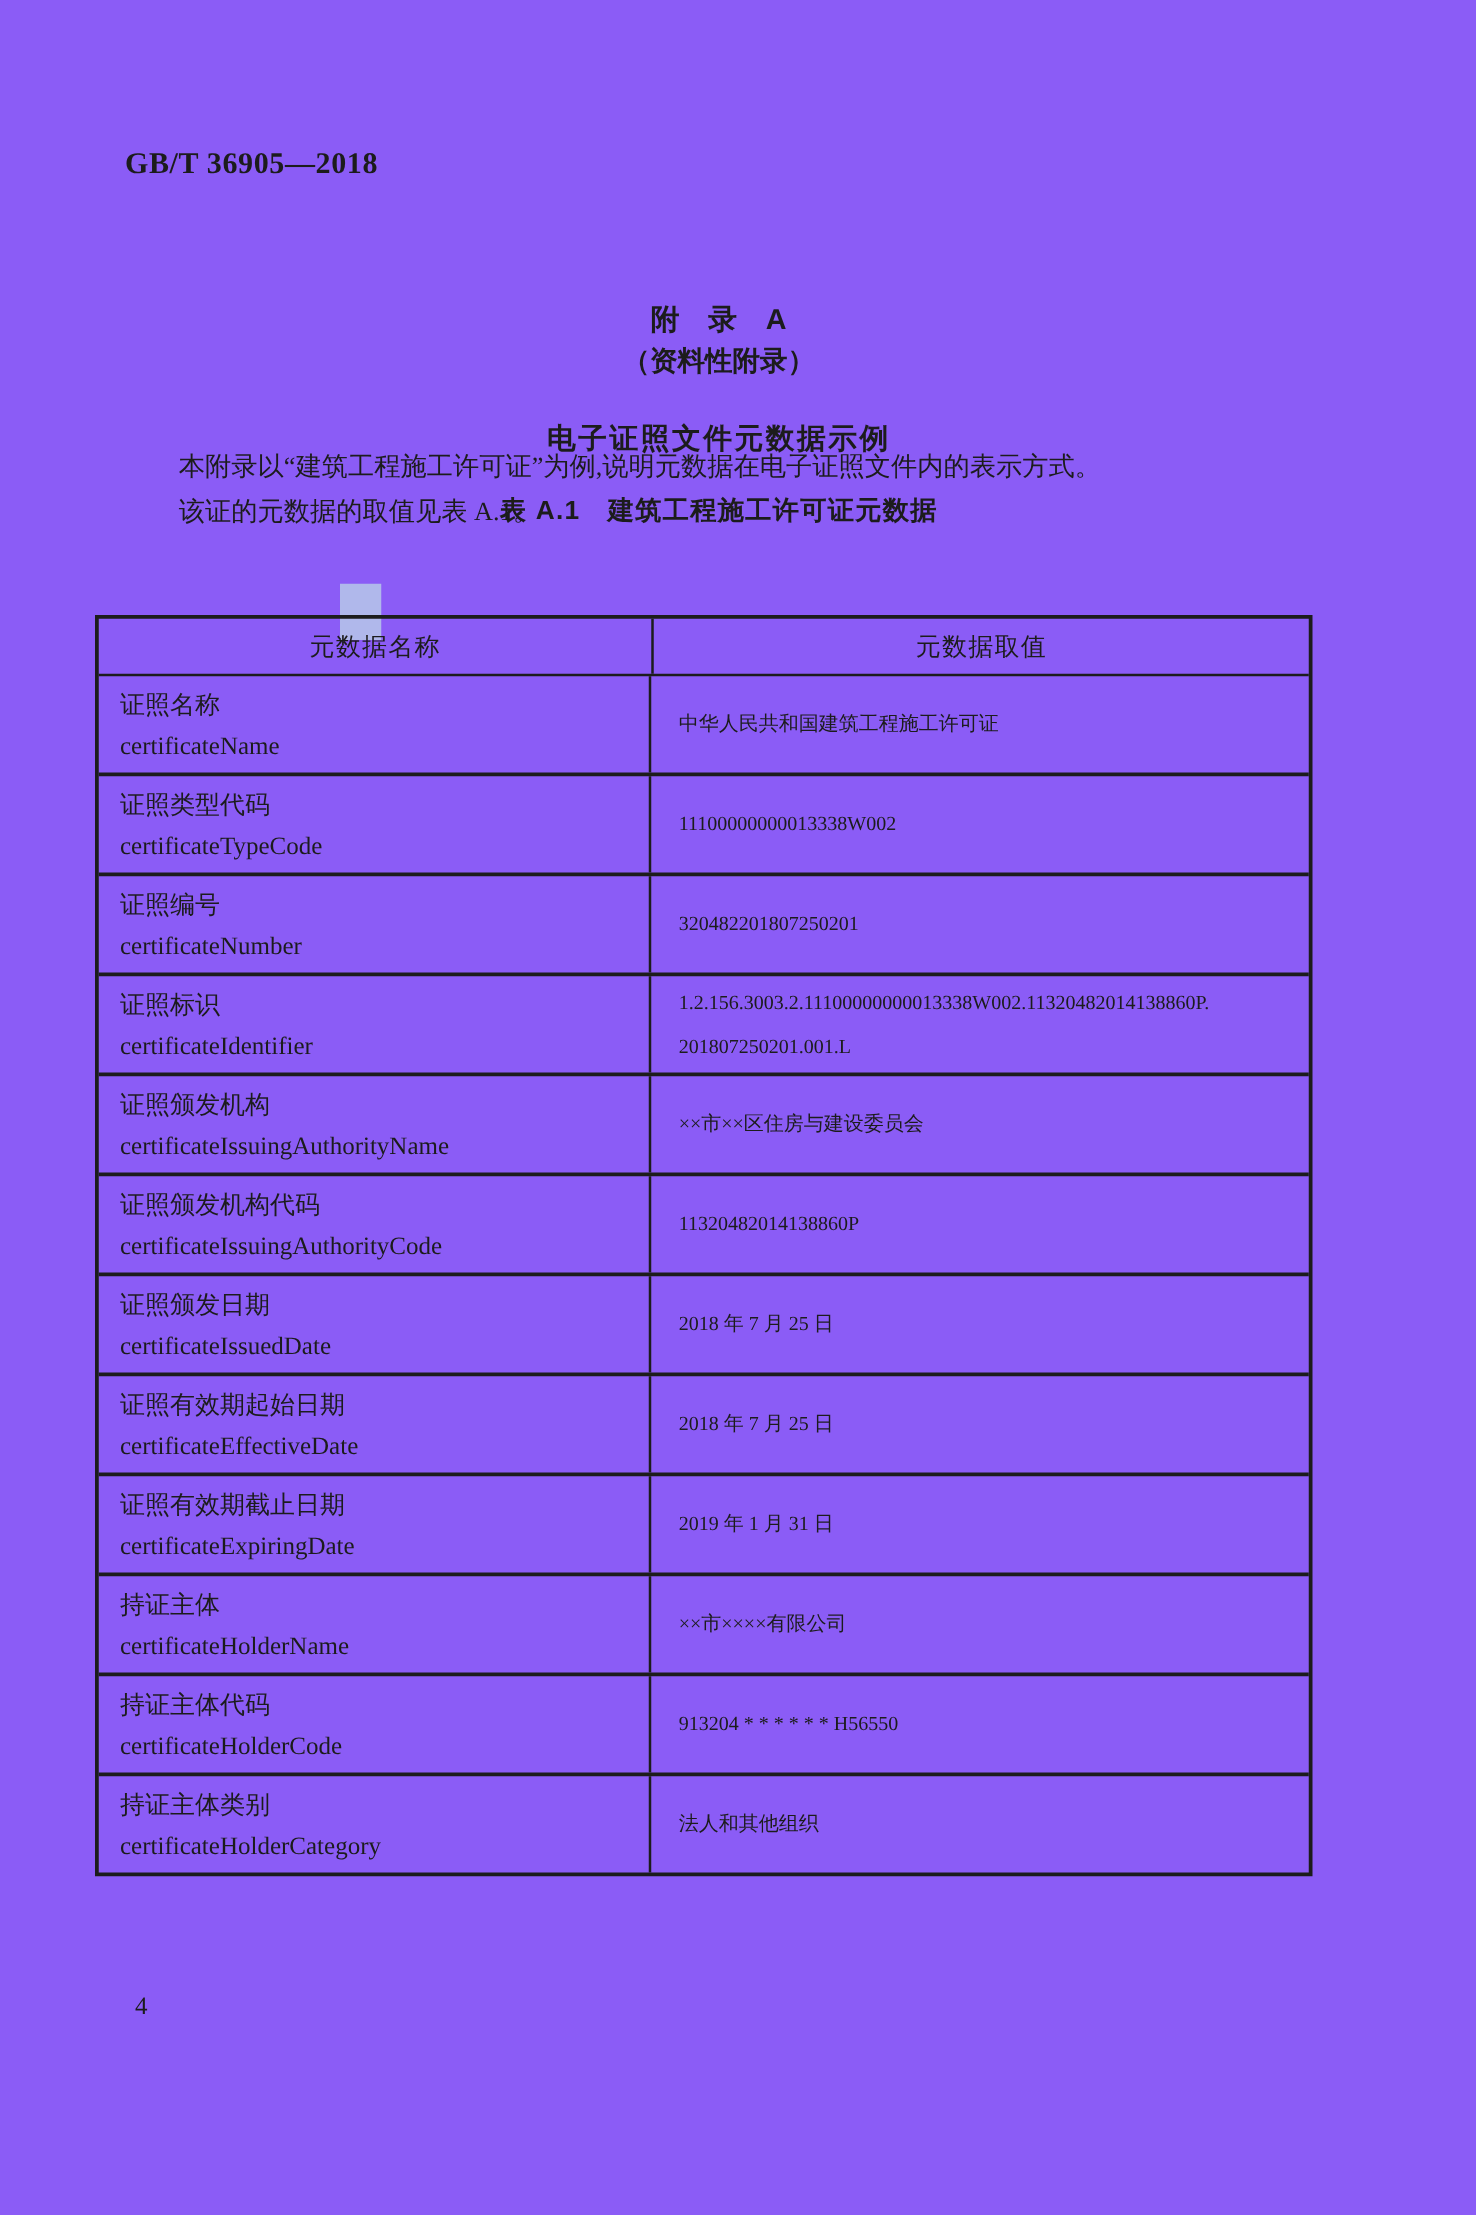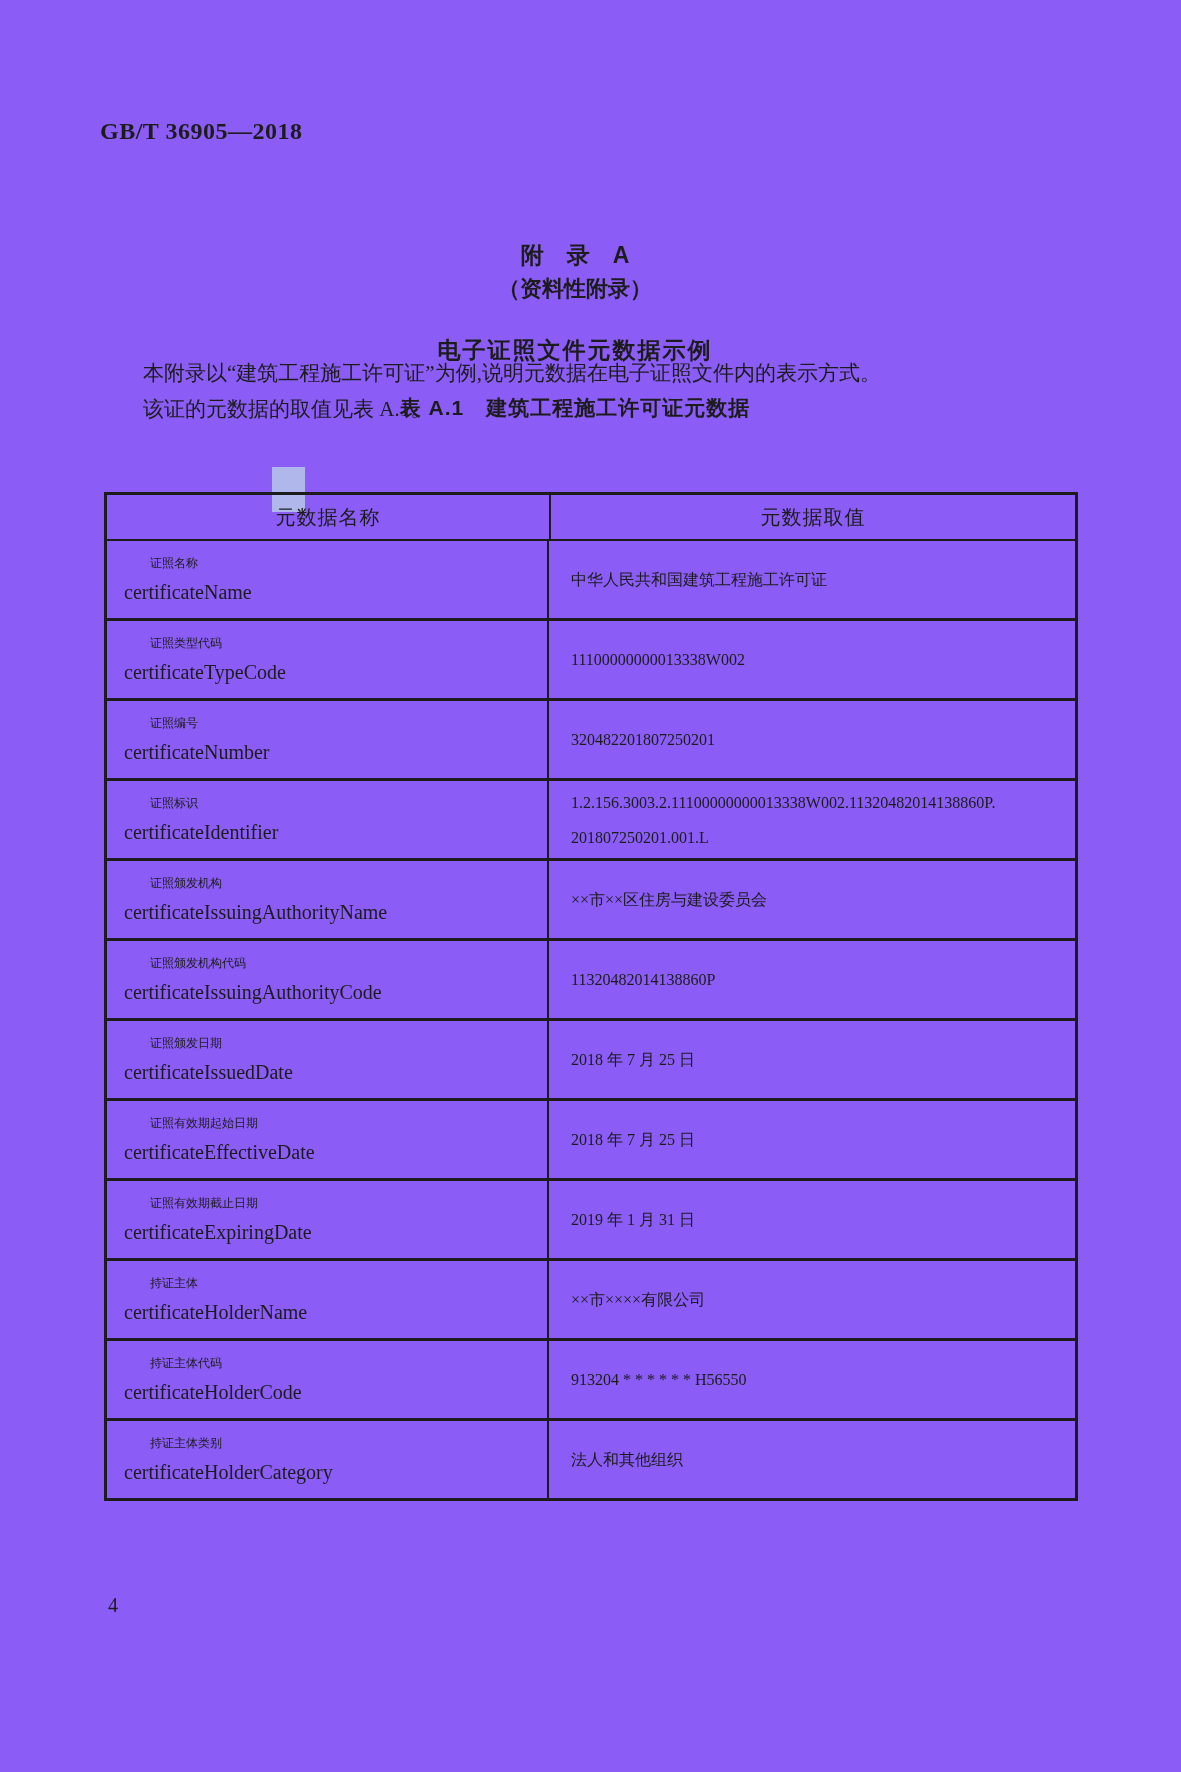--- a/index.html
+++ b/index.html
@@ -74,21 +74,21 @@
   .artifact {
     position: absolute;
     left: 272px; top: 467px;
     width: 33px; height: 45px;
     background: #b9cfe9;
     opacity: 0.8;
     z-index: 0;
   }
   .dtable {
     position: absolute;
-    left: 104px; top: 492px;
+    left: 76px; top: 492px;
     width: 968px;
     border: 3px solid #1c1c1c;
     background: transparent;
     z-index: 1;
   }
   .thead {
     display: flex;
     height: 44px;
     border-bottom: 2px solid #1c1c1c;
   }
@@ -111,23 +111,22 @@
     width: 442px;
     border-right: 2px solid #1c1c1c;
     display: flex;
     flex-direction: column;
     justify-content: center;
     gap: 9px;
     padding-left: 17px;
     box-sizing: border-box;
   }
   .cell-l .cn {
-    font-size: 12px;
-    font-family: "Liberation Serif", "DejaVu Serif", serif;
-    margin-left: 26px;
+    font-size: 20px;
+    font-family: "Liberation Serif", "DejaVu Serif", serif;
   }
   .cell-l .en {
     font-size: 20px;
     font-family: "Liberation Serif", "DejaVu Serif", serif;
   }
   .cell-r {
     flex: 1;
     display: flex;
     align-items: center;
     padding-left: 22px;

